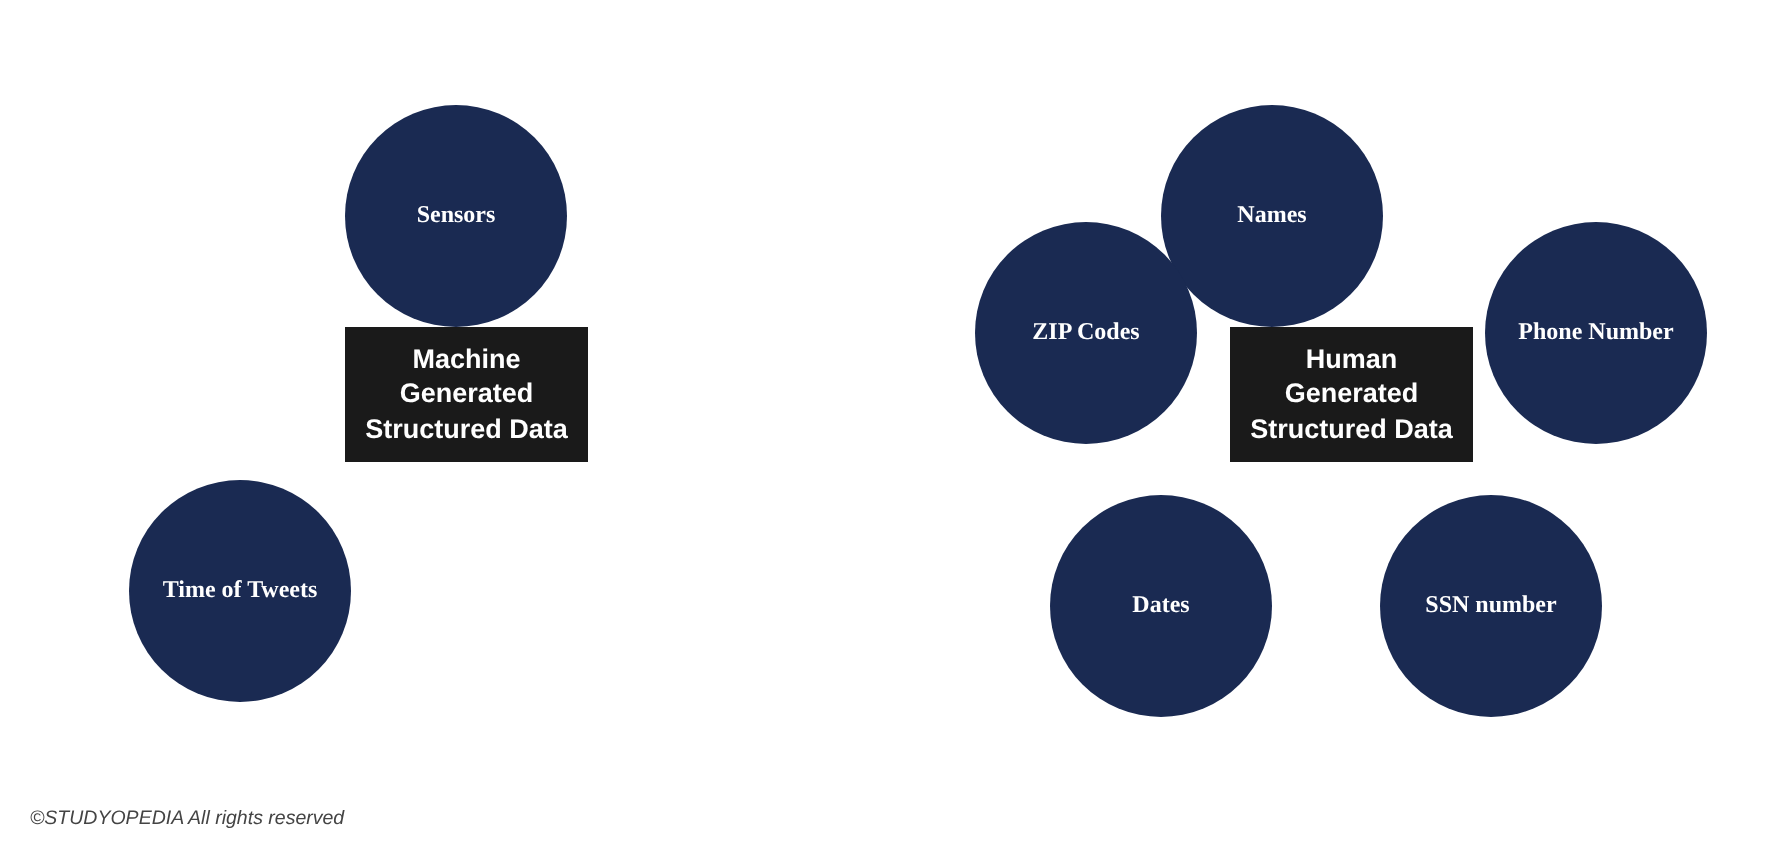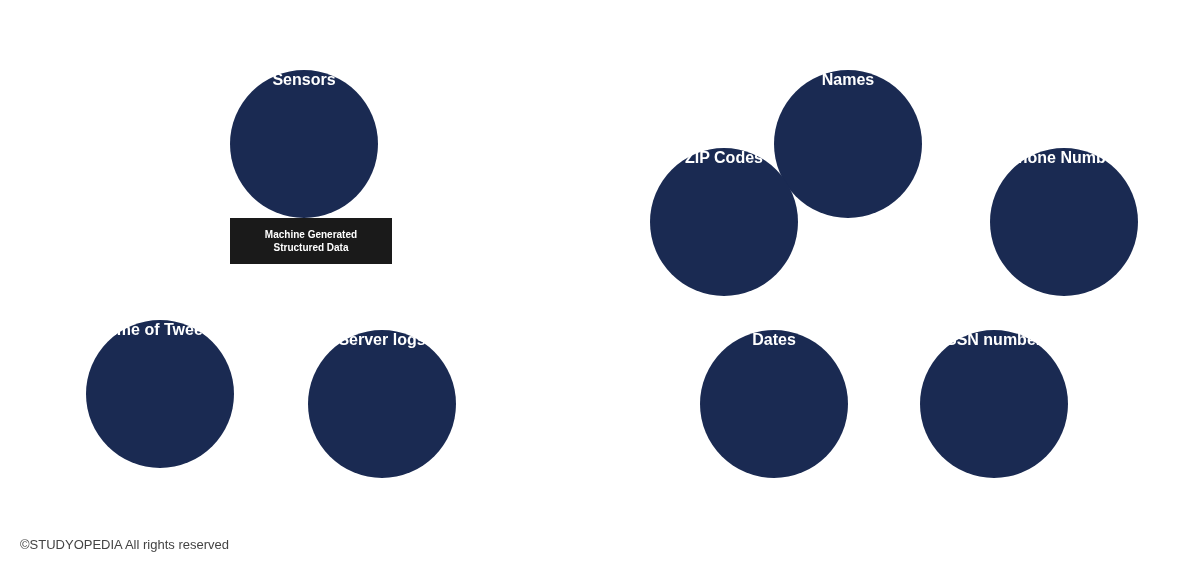--- a/index.html
+++ b/index.html
@@ -15,51 +15,54 @@
     .diagram-container {
       width: 1194px;
       height: 520px;
       position: relative;
     }
 
     .circle {
       border-radius: 50%;
       background-color: #1a2a52;
       display: flex;
+      align-items: center;
       justify-content: center;
       text-align: center;
       color: #ffffff;
       font-size: 16px;
       font-weight: 600;
       line-height: 1.3;
       position: absolute;
+      font-family: Liberation Serif, serif;
     }
 
     .circle-lg {
       width: 140px;
       height: 140px;
     }
 
     .label-box {
       position: absolute;
       background-color: #1a1a1a;
       color: #ffffff;
-      font-size: 10px;
+      font-size: 18px;
       font-weight: 700;
       text-align: center;
       padding: 10px 12px;
       line-height: 1.3;
     }
 
     .footer {
       position: absolute;
       bottom: 12px;
       left: 20px;
       font-size: 13px;
       color: #444;
+      font-style: italic;
     }
 
     
     
     #c-pos {
       left: 60px;
       top: 140px;
       width: 148px;
       height: 148px;
     }
@@ -148,32 +151,32 @@
 
   <div class="circle circle-lg" id="c-sensors">
     <span>Sensors</span>
   </div>
   <div class="label-box" id="label-machine">
     <span>Machine Generated Structured Data</span>
   </div>
   <div class="circle circle-lg" id="c-tweets">
     <span>Time of Tweets</span>
   </div>
-  <div class="circle circle-lg" id="c-serverlogs">
-    <span>Server logs</span>
-  </div>
 
   <div class="circle circle-lg" id="c-names">
     <span>Names</span>
   </div>
   <div class="circle circle-lg" id="c-phone">
     <span>Phone Number</span>
   </div>
   <div class="circle circle-lg" id="c-zip">
     <span>ZIP Codes</span>
+  </div>
+  <div class="label-box" id="label-human">
+    <span>Human Generated Structured Data</span>
   </div>
   <div class="circle circle-lg" id="c-dates">
     <span>Dates</span>
   </div>
   <div class="circle circle-lg" id="c-ssn">
     <span>SSN number</span>
   </div>
 
 </div>
 

